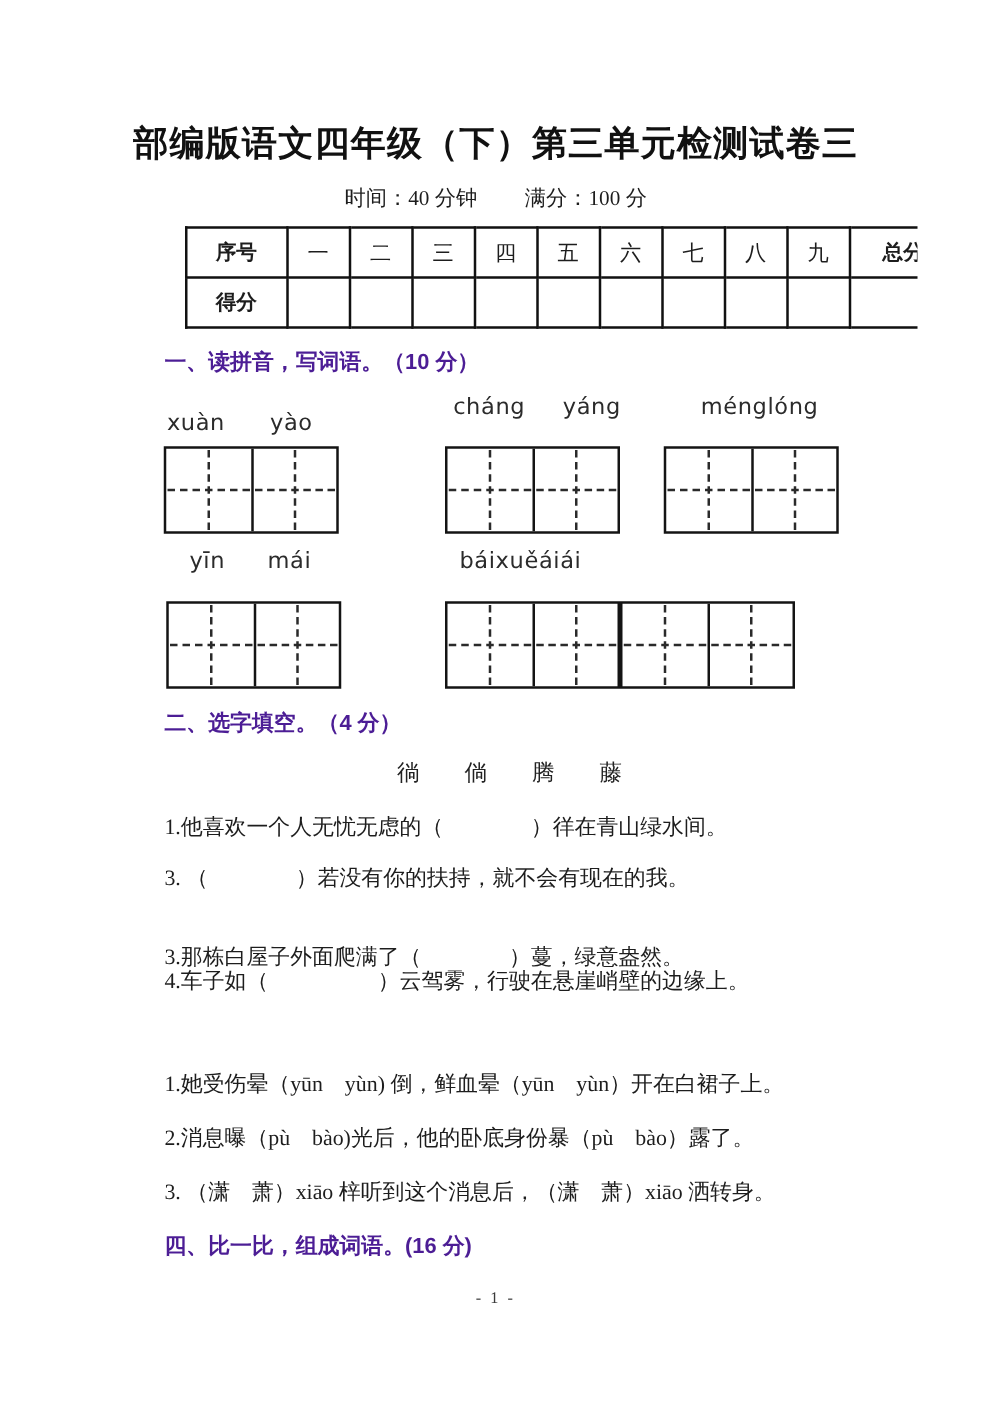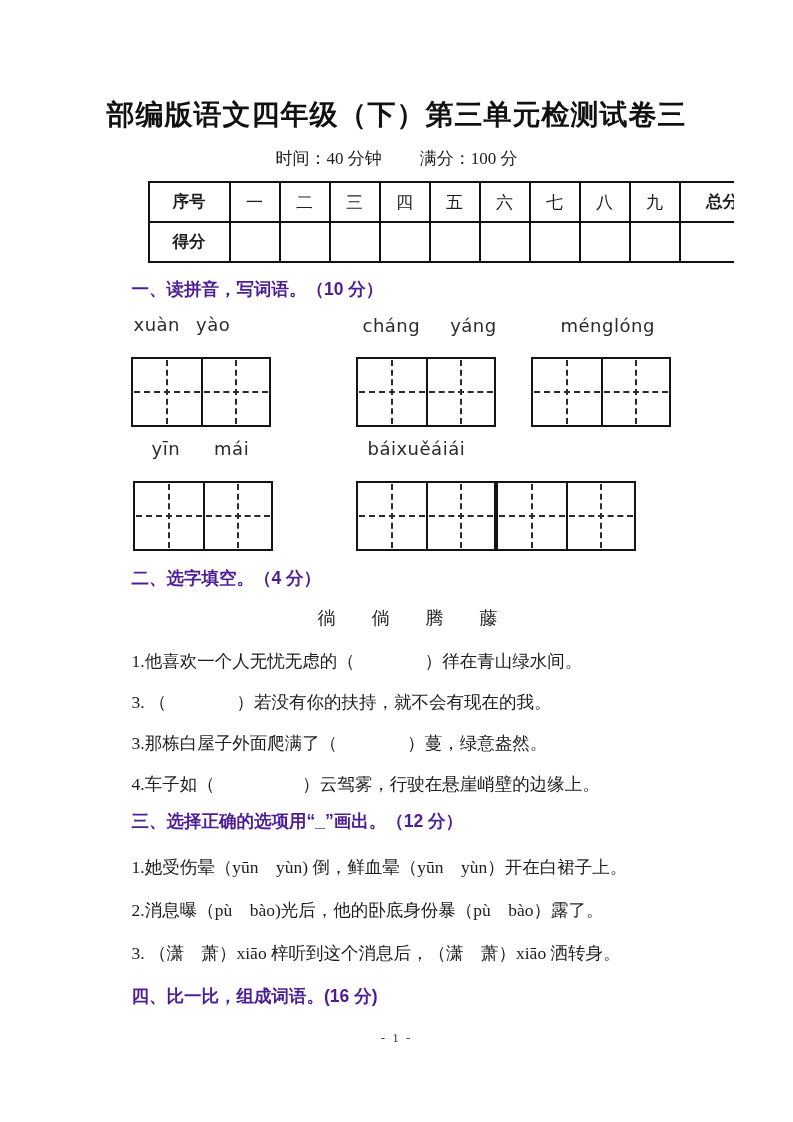--- a/index.html
+++ b/index.html
@@ -110,21 +110,21 @@
       <td></td>
       <td></td>
       <td></td>
       <td></td>
     </tr>
   </tbody>
     </table>
 
   <div class="abs sec-heading" style="left:72px; top:277px;">一、读拼音，写词语。（10 分）</div>
 
-  <div class="abs pinyin-row" style="left:74px; top:314px; gap:16px;">
+  <div class="abs pinyin-row" style="left:74px; top:328px; gap:36px;">
     <span class="pinyin">xuàn</span>
     <span class="pinyin">yào</span>
   </div>
   <div class="abs pinyin-row" style="left:303px; top:315px; gap:30px;">
     <span class="pinyin">cháng</span>
     <span class="pinyin">yáng</span>
   </div>
   <div class="abs pinyin-row" style="left:501px; top:315px; ">
     <span class="pinyin">méng</span>
     <span class="pinyin">lóng</span>
@@ -171,24 +171,23 @@
 
   <div class="abs options-row" style="left:258px; top:606px;">
     <span>徜</span>
     <span>倘</span>
     <span>腾</span>
     <span>藤</span>
   </div>
 
   <div class="abs sentence" style="left:72px; top:649px;">1.他喜欢一个人无忧无虑的（　　　　）徉在青山绿水间。</div>
   <div class="abs sentence" style="left:72px; top:690px;">3. （　　　　）若没有你的扶持，就不会有现在的我。</div>
-  <div class="abs sentence" style="left:72px; top:731px;">3.那栋白屋子外面爬满了（　　　　）蔓，绿意盎然。</div>
+  <div class="abs sentence" style="left:72px; top:753px;">3.那栋白屋子外面爬满了（　　　　）蔓，绿意盎然。</div>
   <div class="abs sentence" style="left:72px; top:772px;">4.车子如（　　　　　）云驾雾，行驶在悬崖峭壁的边缘上。</div>
 
-  <div class="abs sec-heading" style="left:72px; top:809px;">三、选择正确的选项用“_”画出。（12 分）</div>
 
   <div class="abs sentence" style="left:72px; top:855px;">1.她受伤晕（yūn　yùn) 倒，鲜血晕（yūn　yùn）开在白裙子上。</div>
   <div class="abs sentence" style="left:72px; top:898px;">2.消息曝（pù　bào)光后，他的卧底身份暴（pù　bào）露了。</div>
   <div class="abs sentence" style="left:72px; top:941px;">3. （潇　萧）xiāo 梓听到这个消息后，（潇　萧）xiāo 洒转身。</div>
 
   <div class="abs sec-heading" style="left:72px; top:984px;">四、比一比，组成词语。(16 分)</div>
 
   <div class="abs footer">- 1 -</div>
 
 </div>

